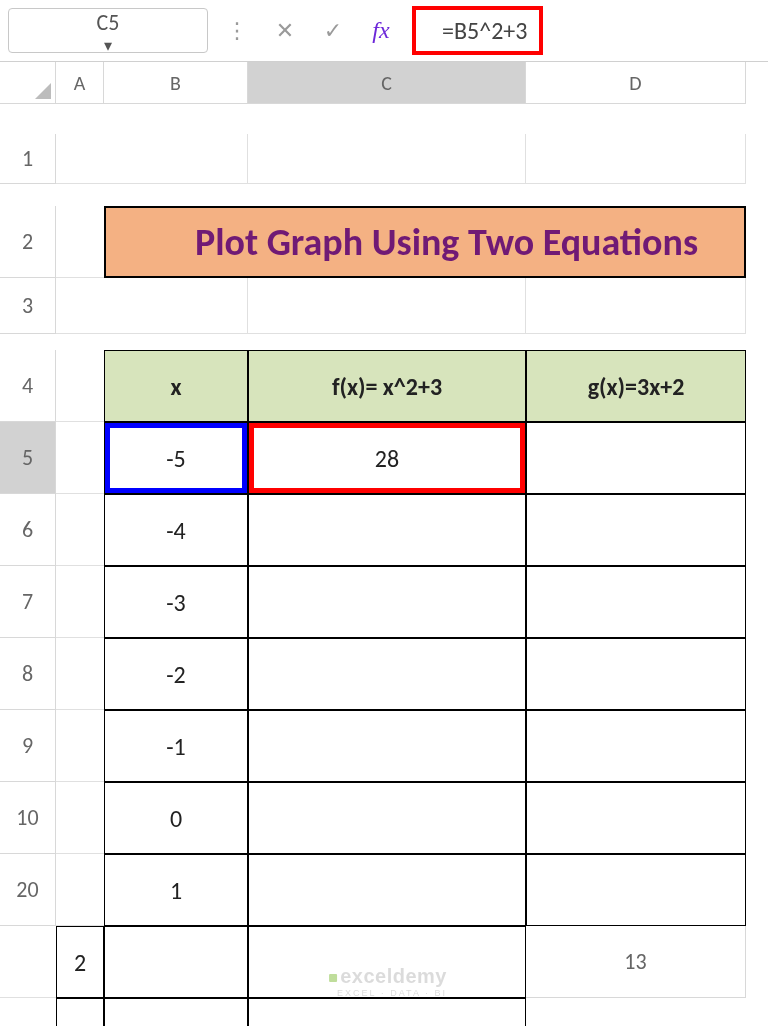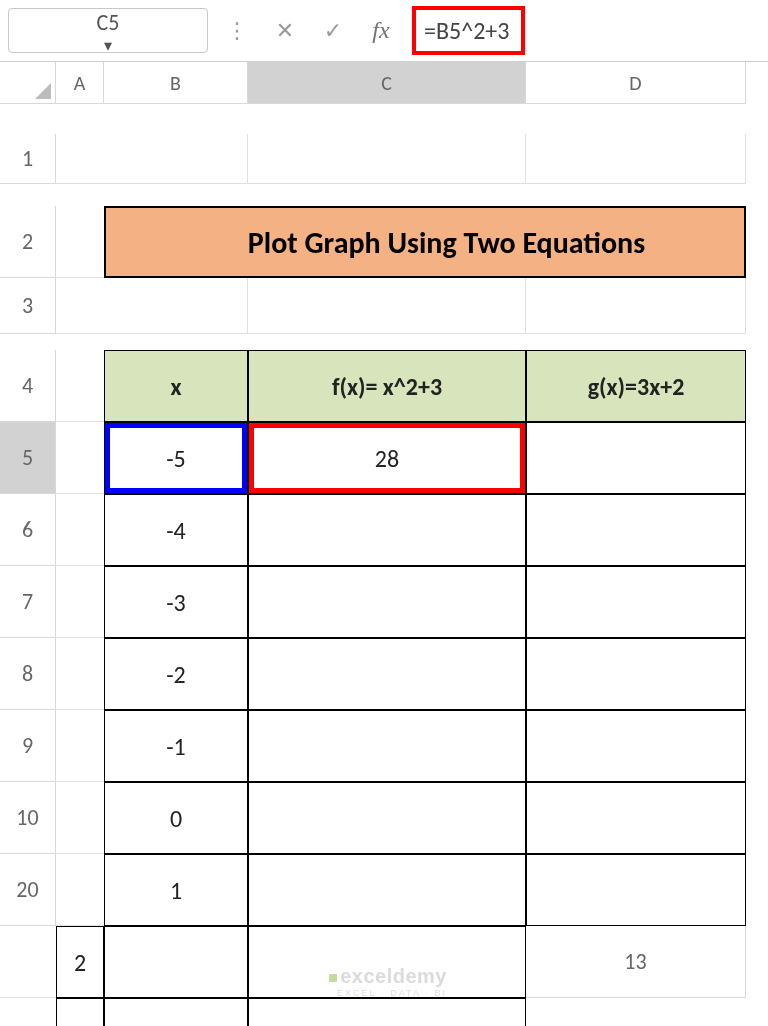--- a/index.html
+++ b/index.html
@@ -47,32 +47,32 @@
   }
   .fb-btn {
     width: 30px;
     text-align: center;
     color: #9a9a9a;
     font-size: 22px;
   }
   .fb-btn.fx {
     font-style: italic;
     font-family: "Times New Roman", serif;
-    color: #737373;
+    color: #6d28d9;
     font-size: 24px;
   }
   .formula-input {
     flex: 1;
     display: flex;
     align-items: center;
     padding: 0 8px;
   }
   .formula-highlight {
     border: 4px solid #ff0000;
-    padding: 6px 12px 6px 8px;
+    padding: 6px 12px 6px 26px;
     font-size: 24px;
     color: #444;
     background: #fff;
   }
 
   
   .sheet {
     display: grid;
     grid-template-columns: 56px 48px 144px 278px 220px;
     grid-auto-rows: 72px;
@@ -128,22 +128,22 @@
   }
   .cell.colA { border-right:none; }
 
   
   .title-cell {
     grid-column: 3 / span 3;
     background: #f4b183;
     border: 2px solid #000;
     display:flex; align-items:center; justify-content:center;
     font-weight: 700;
-    font-size: 30px;
-    color: #000000;
+    font-size: 38px;
+    color: #701a75;
     padding-left: 43px;
   }
 
   
   .th {
     background:#d7e4bc;
     border:1px solid #000;
     font-weight:700;
     font-size:24px;
     color:#222;

